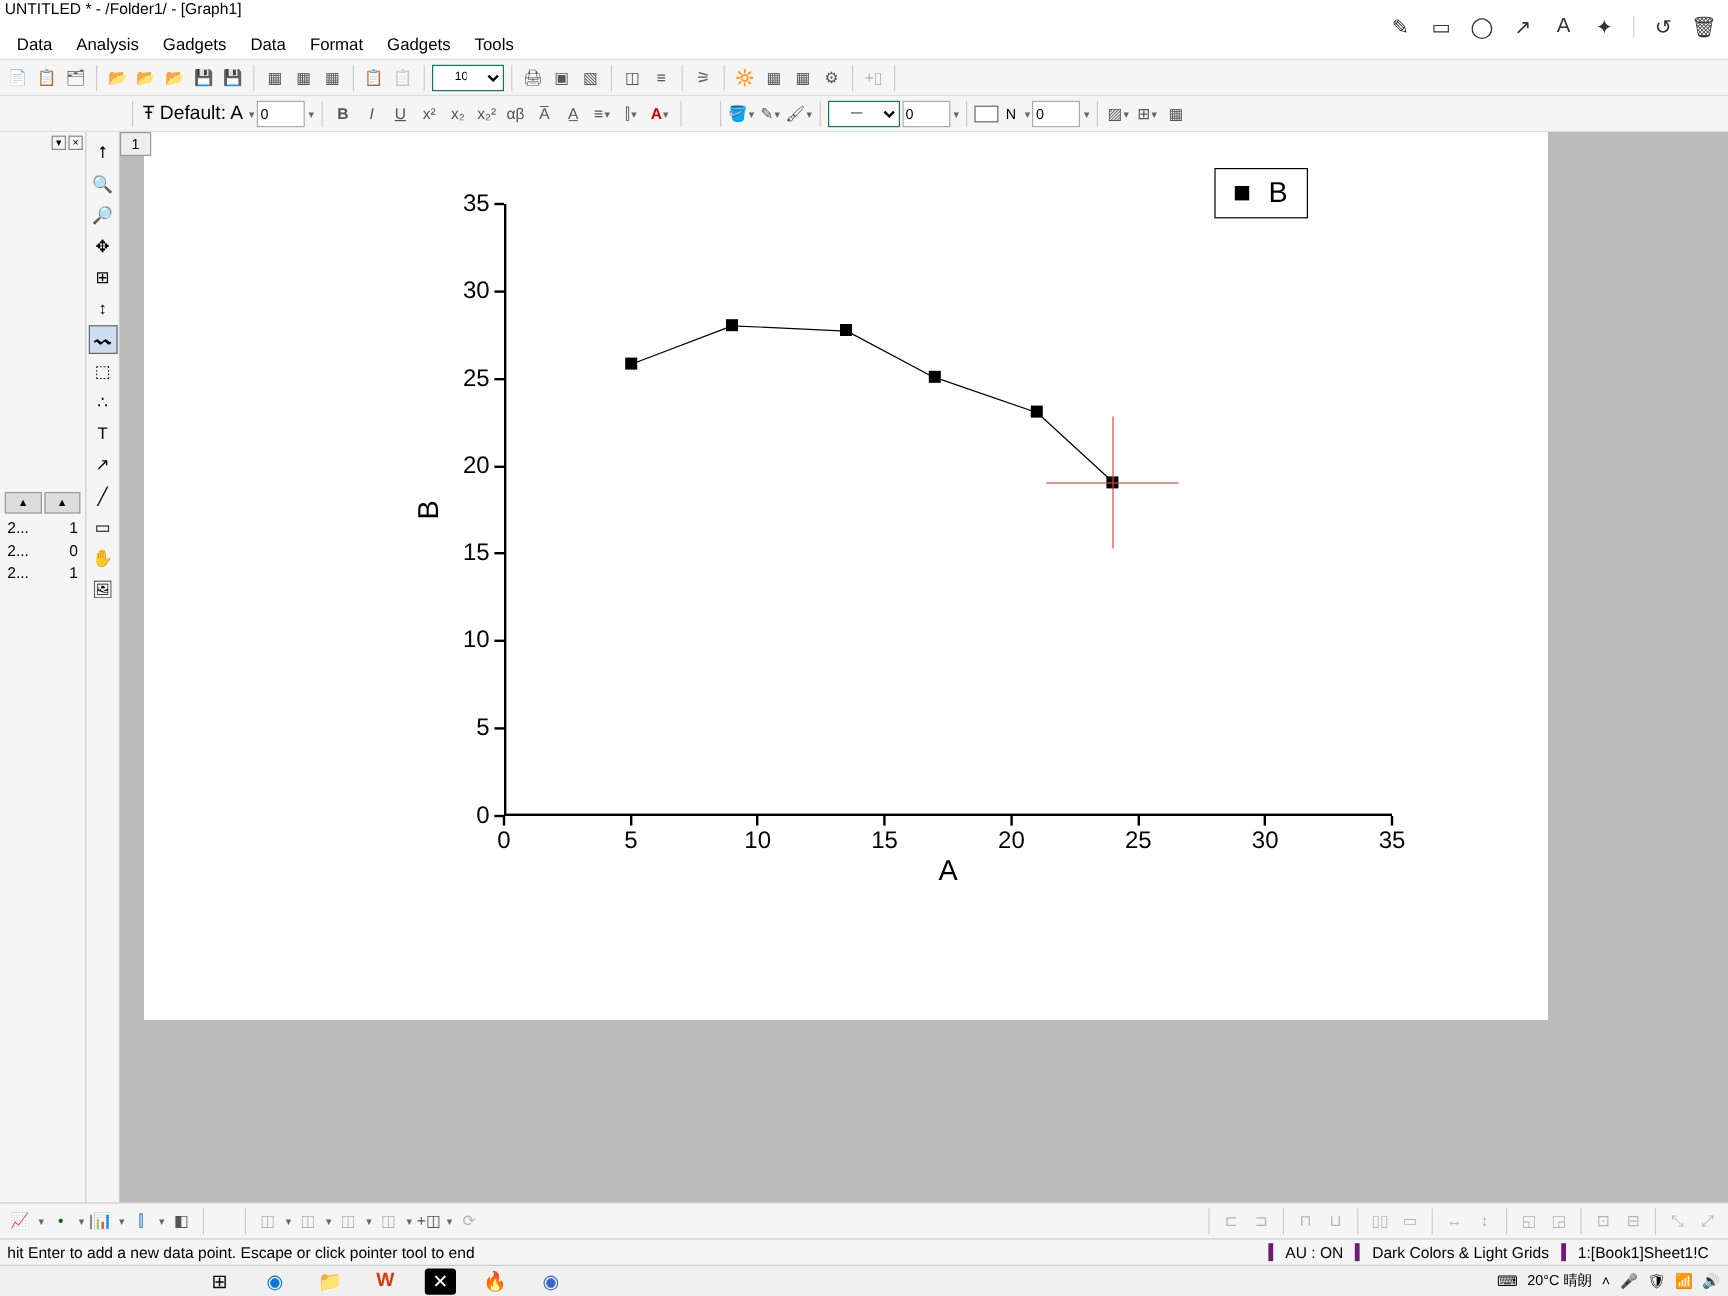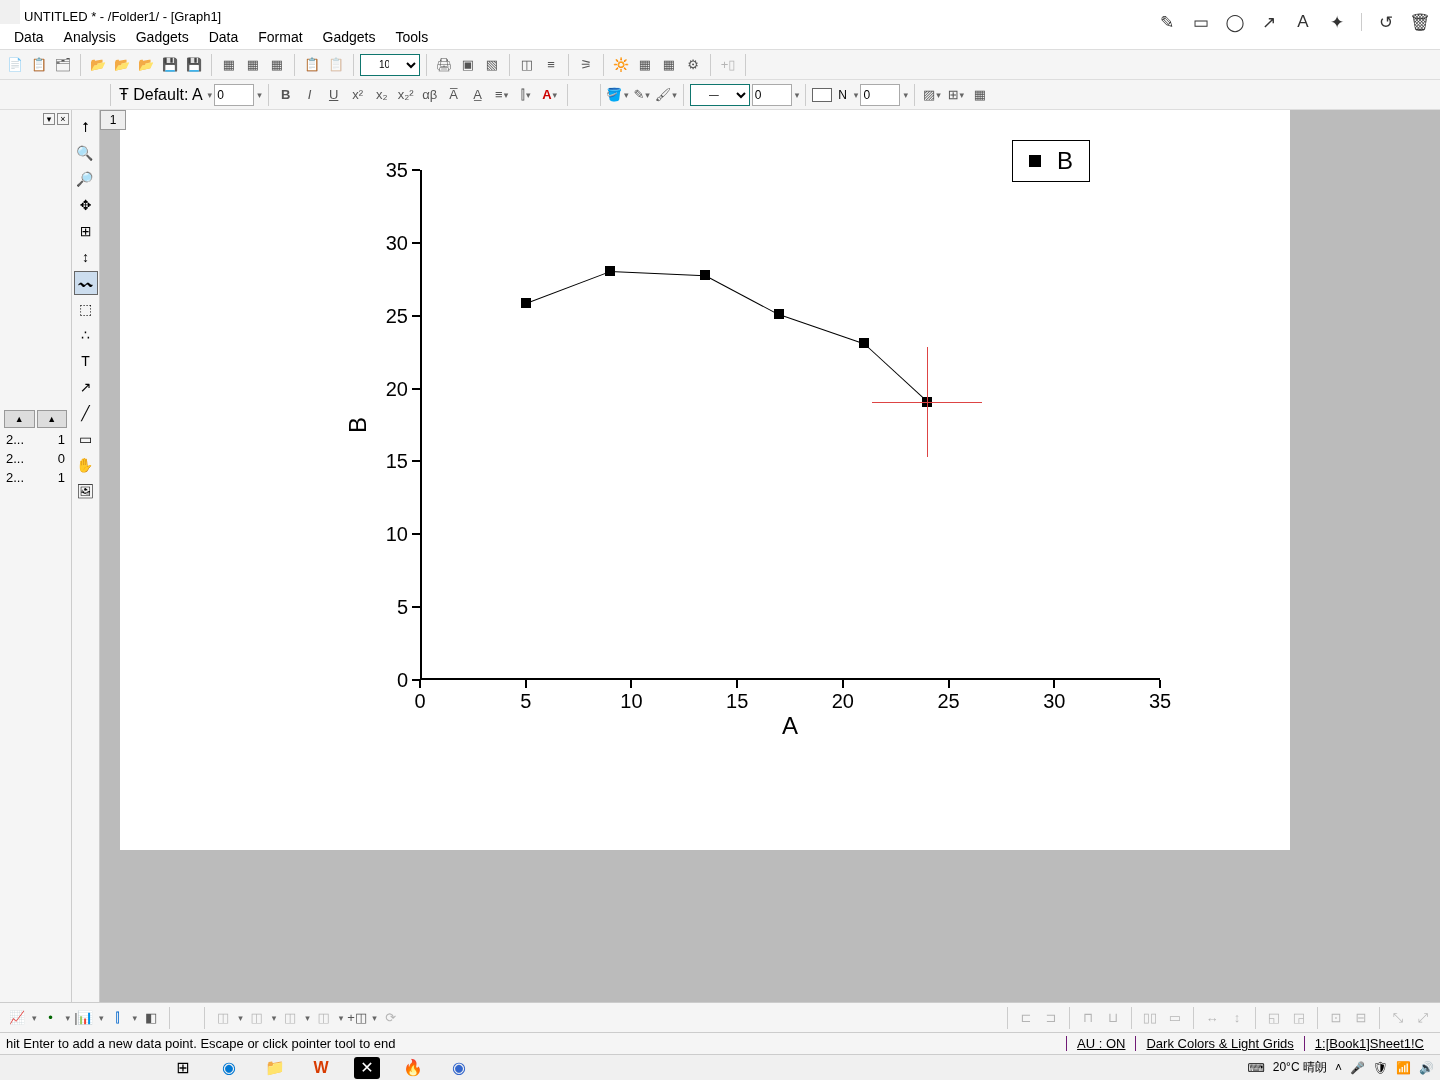--- a/index.html
+++ b/index.html
@@ -1,19 +1,19 @@
 <!DOCTYPE html>
 <html><head>
 <meta charset="utf-8">
 <style>
 * { margin: 0; padding: 0; box-sizing: border-box; font-family: "Segoe UI", Arial, sans-serif; }
 body { width: 1440px; height: 1080px; background: #f0f0f0; overflow: hidden; position: relative; }
 
 
-.title-bar { height: 24px; background: #fff; display: flex; align-items: flex-end; padding-left: 4px; font-size: 13px; margin-left: 20px; }
+.title-bar { height: 24px; background: #fff; display: flex; align-items: flex-start; padding-left: 4px; font-size: 13px; }
 
 
 .menu-bar { height: 26px; background: #fff; display: flex; align-items: center; padding-left: 4px; border-bottom: 1px solid #ddd; }
 .menu-item { padding: 3px 10px; font-size: 14px; cursor: pointer; }
 
 
 .right-top-tools { position: absolute; top: 12px; right: 10px; display: flex; gap: 14px; align-items: center; }
 .rt-icon { width: 20px; height: 20px; display: flex; align-items: center; justify-content: center; font-size: 17px; color: #333; cursor: pointer; }
 .rt-sep { width: 1px; height: 18px; background: #ccc; }
 
@@ -69,21 +69,21 @@
 
 .legend { position: absolute; top: 30px; right: 200px; border: 1px solid #000; padding: 6px 16px; display: flex; align-items: center; gap: 16px; background: #fff; }
 .legend-marker { width: 12px; height: 12px; background: #000; }
 .legend-label { font-size: 24px; font-family: Arial; }
 
 
 .bottom-tb { position: absolute; left: 0; right: 0; height: 30px; background: #f5f5f5; border-top: 1px solid #ccc; display: flex; align-items: center; padding: 0 6px; gap: 3px; }
 .bottom-tb1 { bottom: 48px; }
 .status-bar { position: absolute; bottom: 26px; left: 0; right: 0; height: 22px; background: #f5f5f5; border-top: 1px solid #ccc; display: flex; align-items: center; padding: 0 6px; font-size: 13px; }
 .status-spacer { flex: 1; }
-.status-cell { padding: 0 10px; border-left: 1px solid #701a75; text-decoration: underline; }
+.status-cell { padding: 0 10px; border-left: 4px solid #701a75; }
 
 
 .taskbar { position: absolute; bottom: 0; left: 0; right: 0; height: 26px; background: #f0f0f0; border-top: 1px solid #ccc; display: flex; align-items: center; padding-left: 170px; gap: 20px; }
 .task-icon { width: 26px; height: 22px; display: flex; align-items: center; justify-content: center; font-size: 16px; cursor: pointer; }
 .tray { position: absolute; right: 6px; display: flex; align-items: center; gap: 8px; font-size: 12px; }
 
 .dd { font-size: 9px; color: #666; margin-left: 1px; }
 .color-sw { width: 20px; height: 14px; border: 1px solid #666; }
 </style>
 </head>

